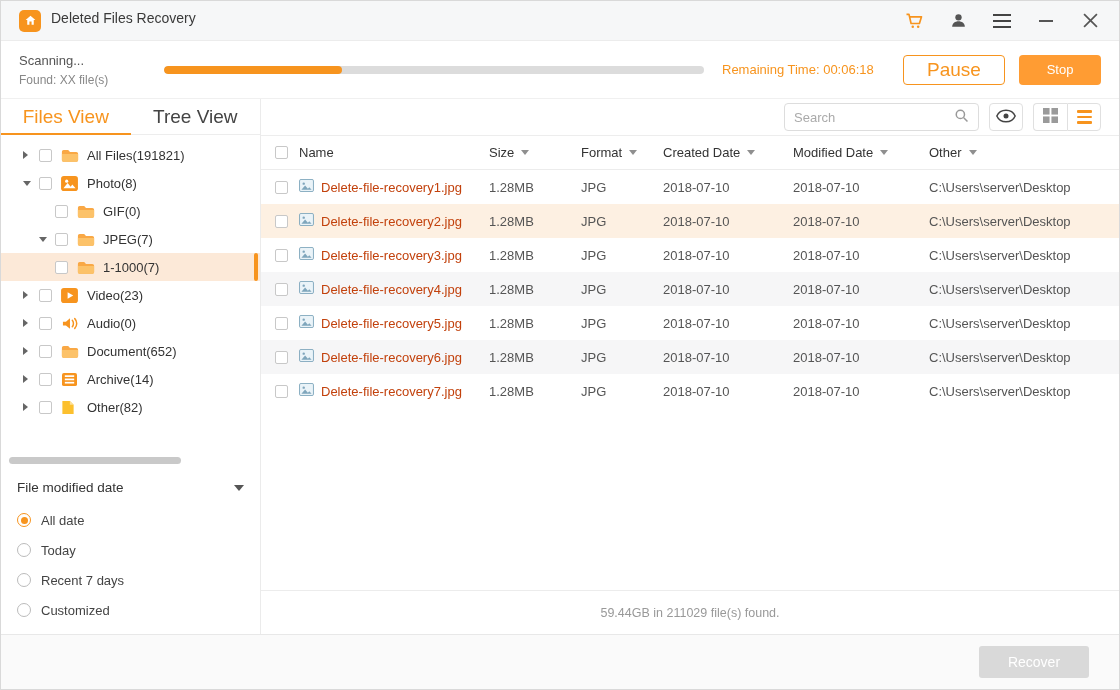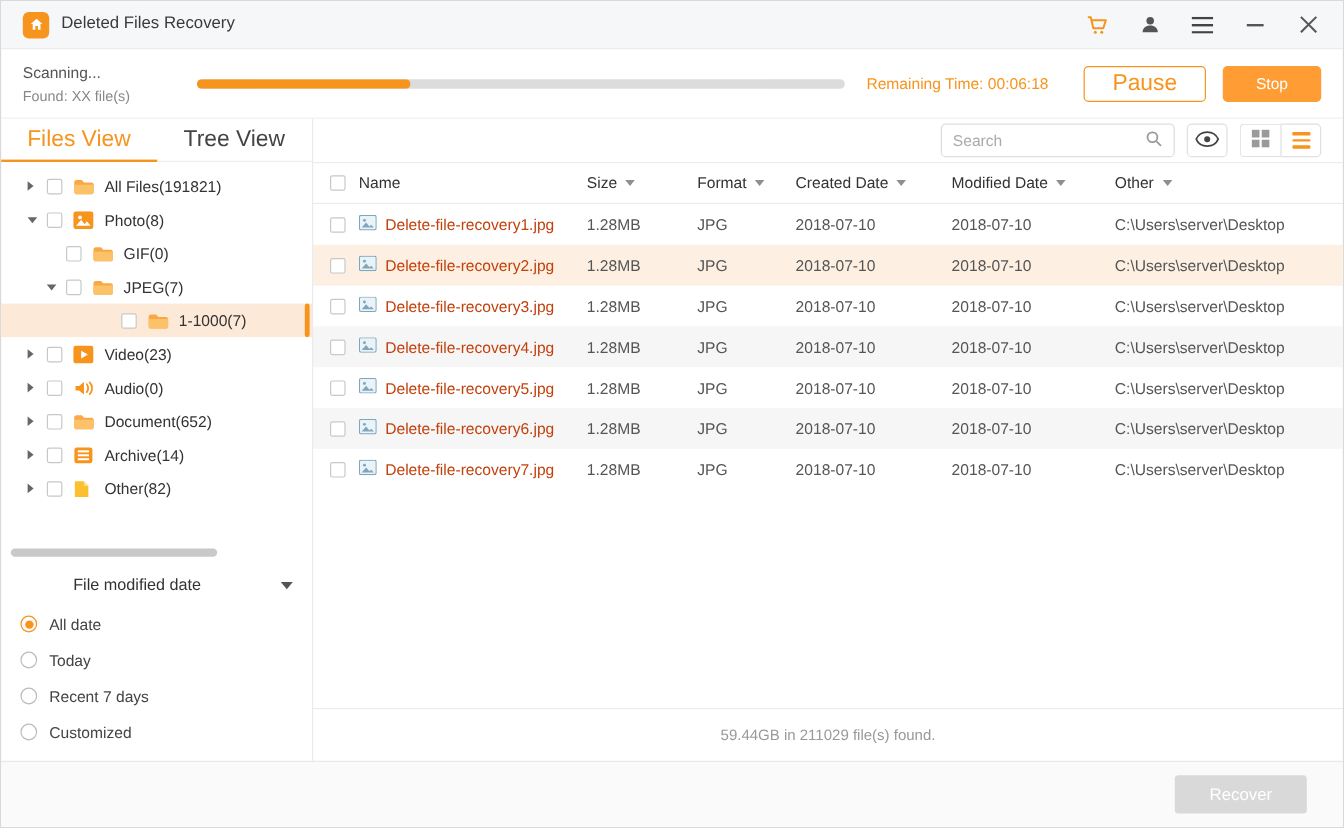--- a/index.html
+++ b/index.html
@@ -34,35 +34,35 @@
 
   
   .tabs { height:36px; display:flex; border-bottom:1px solid #ededed; flex:none; }
   .tab { flex:1; display:flex; align-items:center; justify-content:center; font-size:19px; color:#444; position:relative; cursor:pointer; }
   .tab.active { color:#F7941E; }
   .tab.active::after { content:""; position:absolute; left:0; right:0; bottom:-1px; height:2px; background:#F7941E; }
 
   
   .tree { padding-top:6px; position:relative; flex:none; }
   .tree-item { height:28px; display:flex; align-items:center; cursor:pointer; }
-  .lvl0 { padding-left:22px; } .lvl1 { padding-left:38px; } .lvl2 { padding-left:84px; }
+  .lvl0 { padding-left:22px; } .lvl1 { padding-left:38px; } .lvl2 { padding-left:38px; }
   .tree-item.selected { background:#FCE9D8; }
   .exp { width:16px; flex:none; display:flex; align-items:center; }
   .exp-r::before { content:""; width:0; height:0; border-top:4px solid transparent; border-bottom:4px solid transparent; border-left:5px solid #666; }
   .exp-d::before { content:""; width:0; height:0; border-left:4px solid transparent; border-right:4px solid transparent; border-top:5px solid #666; }
   .cb { width:13px; height:13px; border:1px solid #c8c8c8; border-radius:2px; background:#fff; flex:none; margin-right:9px; }
   .ticon { width:18px; height:16px; margin-right:8px; flex:none; display:flex; align-items:center; }
   .tlabel { color:#333; white-space:nowrap; }
   .vthumb { position:absolute; right:2px; top:118px; width:4px; height:28px; background:#F7941E; border-radius:2px; }
 
   .hscroll { width:172px; height:7px; background:#c9c9c9; border-radius:4px; margin:36px 0 0 8px; flex:none; }
 
   
   .filter { padding:16px 16px 0 16px; }
-  .filter-head { display:flex; align-items:center; justify-content:space-between; cursor:pointer;margin-left:44px; }
+  .filter-head { display:flex; align-items:center; justify-content:space-between; cursor:pointer; }
   .filter-title { font-size:13.5px; color:#333; }
   .chev-d { width:0; height:0; border-left:5px solid transparent; border-right:5px solid transparent; border-top:6px solid #555; }
   .filter-opts { margin-top:10px; }
   .opt { height:30px; display:flex; align-items:center; gap:10px; cursor:pointer; }
   .radio { width:14px; height:14px; border-radius:50%; border:1px solid #bbb; background:#fff; flex:none; position:relative; }
   .opt.selected .radio { border:1.5px solid #F7941E; }
   .opt.selected .radio::after { content:""; position:absolute; inset:2.5px; border-radius:50%; background:#F7941E; }
   .opt-label { color:#444; }
 
   

